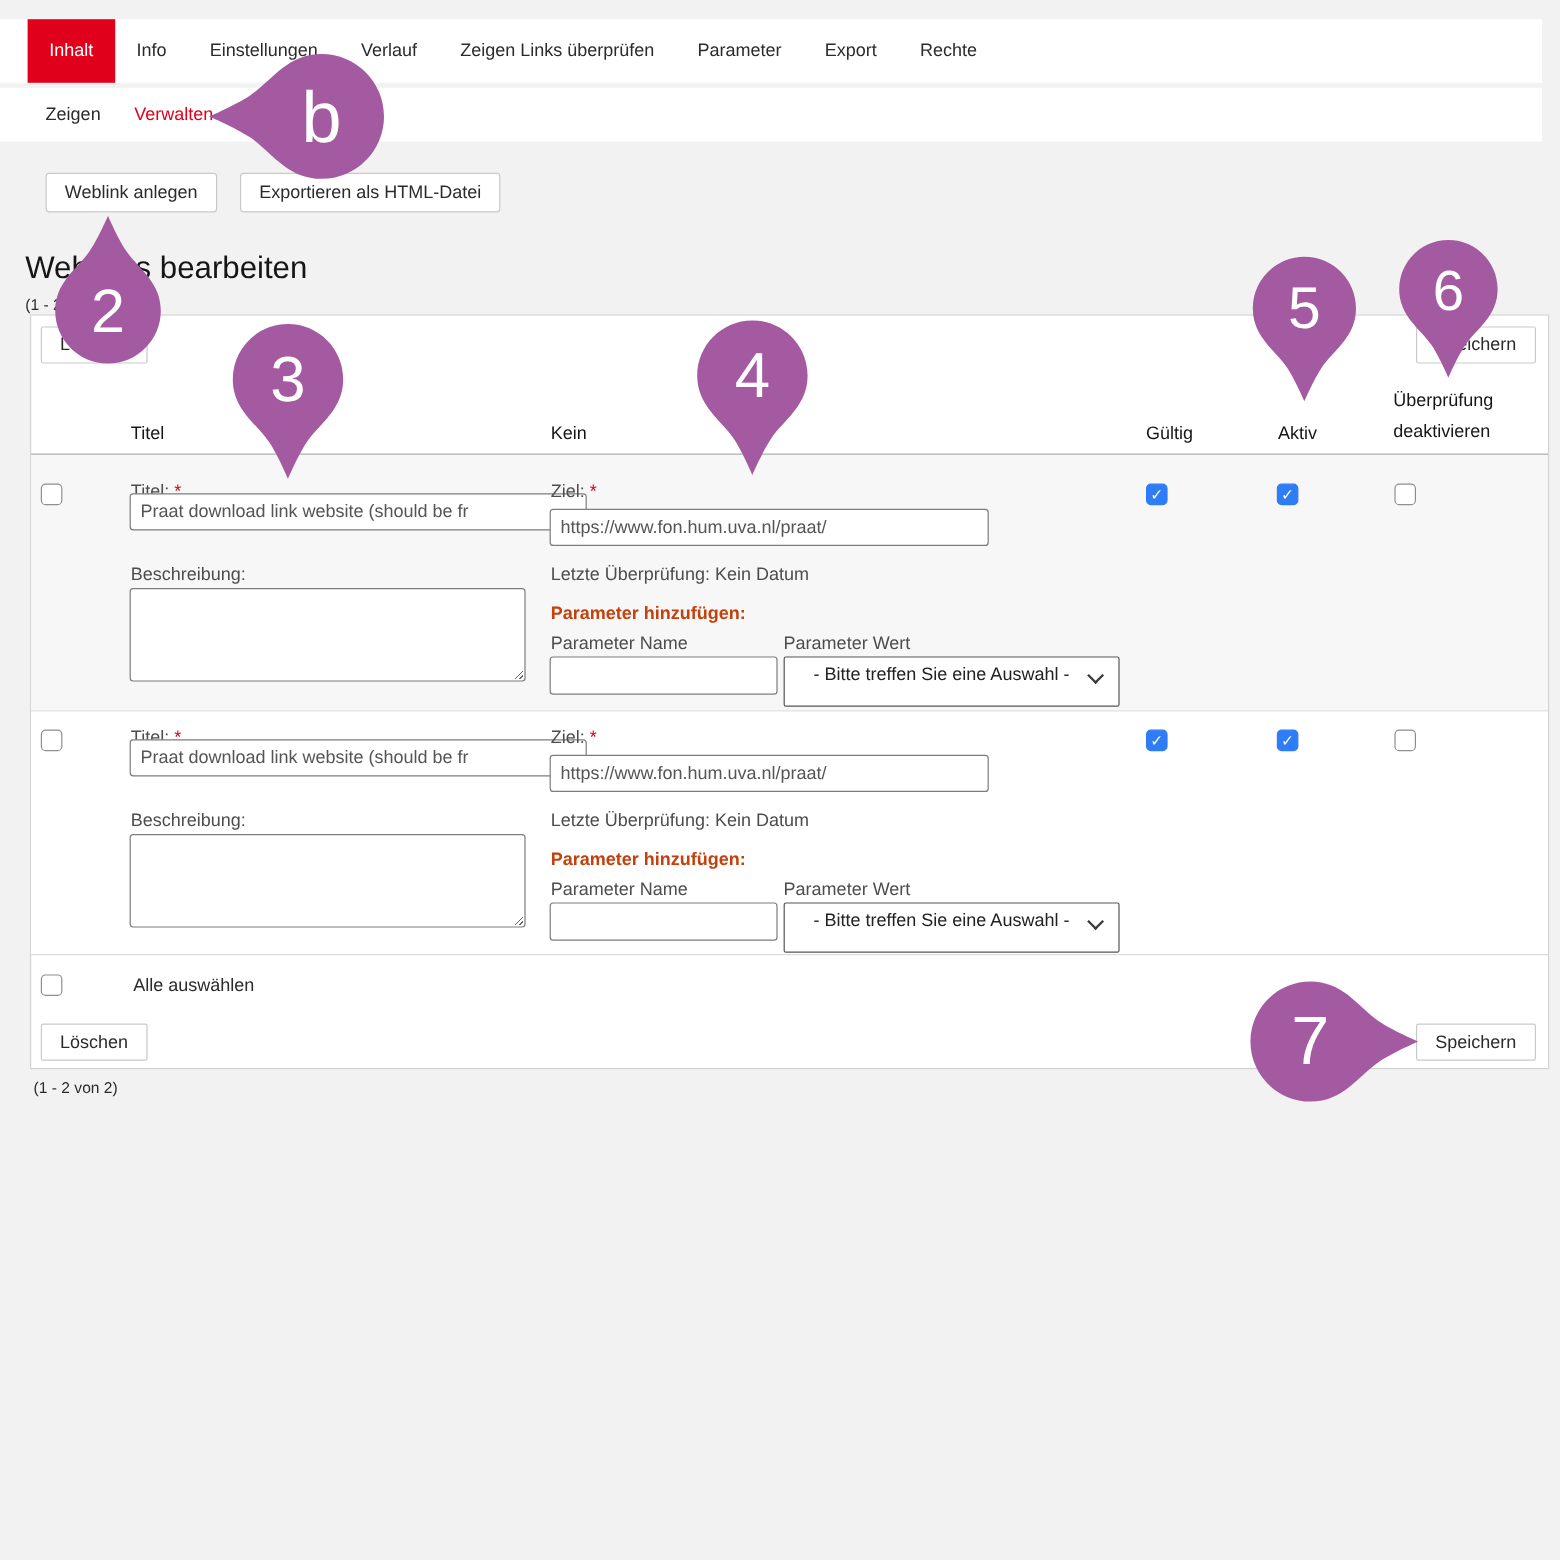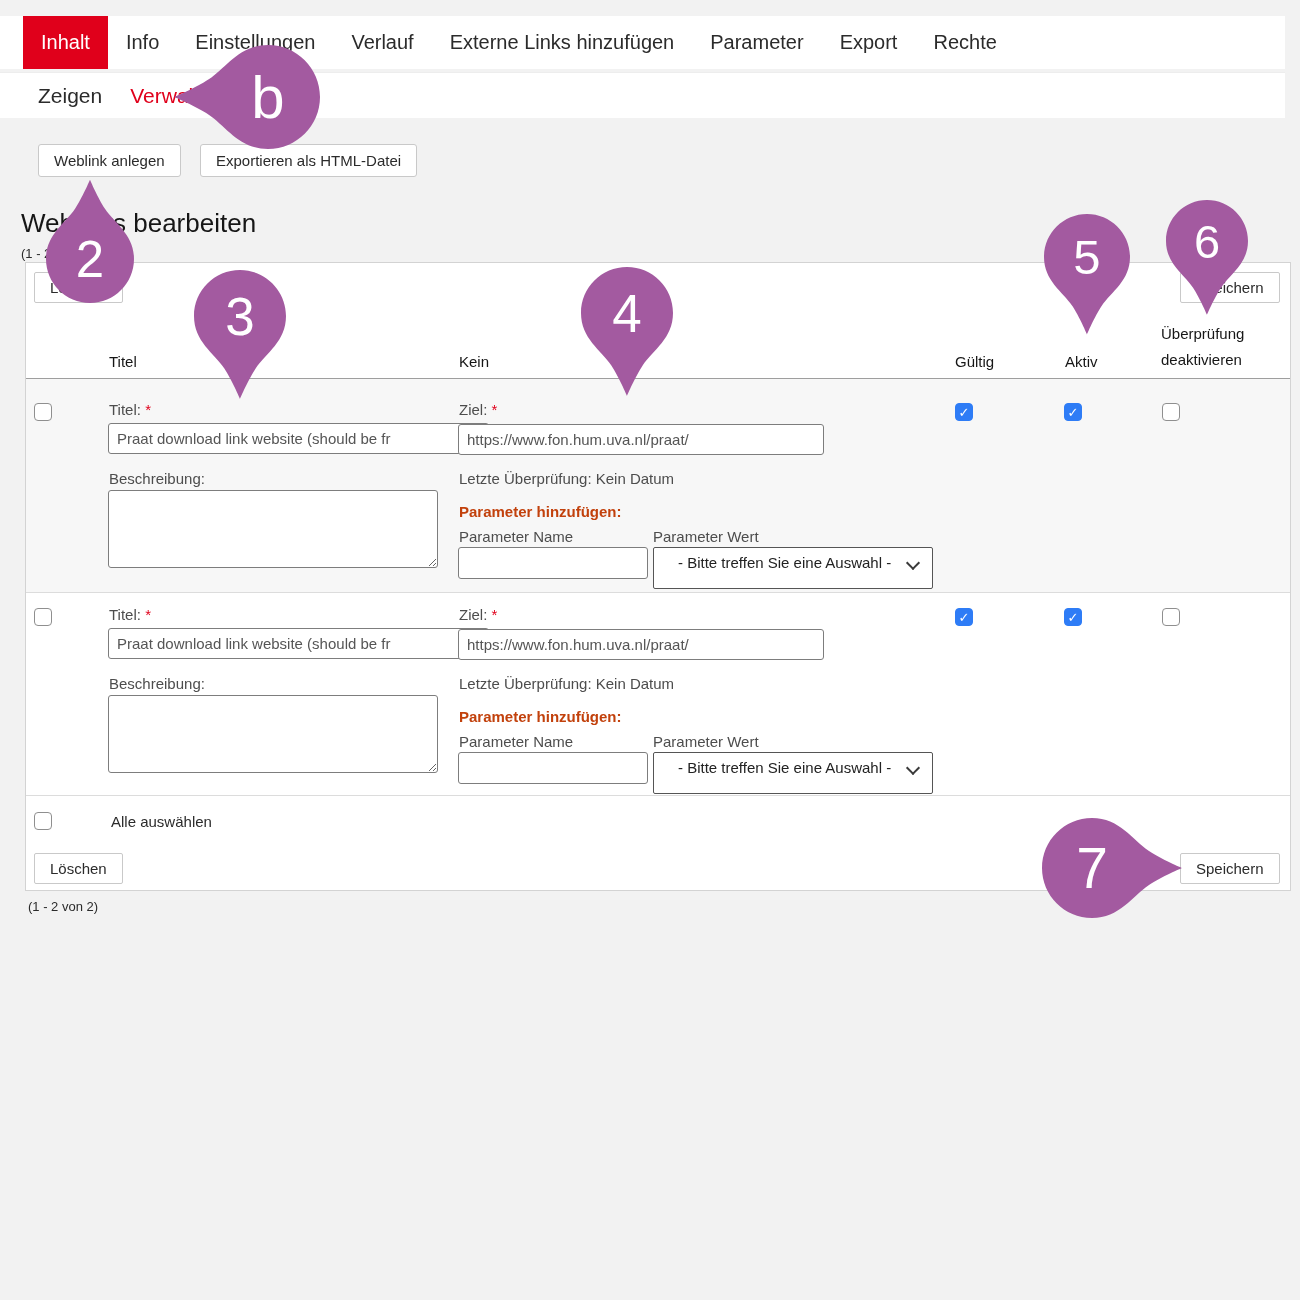--- a/index.html
+++ b/index.html
@@ -2,26 +2,26 @@
 <html><head>
 <meta charset="utf-8">
 <style>
   html,body{margin:0;padding:0;}
   body{font-family:"Liberation Sans","DejaVu Sans",sans-serif;background:#f2f2f2;}
   .canvas{position:relative;width:1300px;height:1300px;background:#f2f2f2;overflow:hidden;}
 
   
   .tabbar{position:absolute;left:0;top:16px;width:1285px;height:53px;background:#fff;
           display:flex;align-items:stretch;padding-left:23px;box-sizing:border-box;}
-  .tab{font-size:20px;color:#2b2b2b;line-height:53px;padding:0 18px;cursor:pointer;white-space:nowrap;}
+  .tab{font-size:15px;color:#2b2b2b;line-height:53px;padding:0 18px;cursor:pointer;white-space:nowrap;}
   .tab.active{background:#e0001b;color:#fff;}
   .subtabbar{position:absolute;left:0;top:72px;width:1285px;height:46px;background:#fff;
              display:flex;align-items:stretch;padding-left:24px;box-sizing:border-box;
              border-top:1px solid #ededed;}
-  .subtab{font-size:21px;color:#2b2b2b;line-height:46px;padding:0 14px;cursor:pointer;}
+  .subtab{font-size:15px;color:#2b2b2b;line-height:46px;padding:0 14px;cursor:pointer;}
   .subtab.active{color:#e0001b;}
 
   
   .btn{background:#fff;border:1px solid #c9c9c9;border-radius:3px;font-family:inherit;
        font-size:15px;color:#2b2b2b;height:33px;line-height:31px;padding:0 15px;cursor:pointer;
        box-sizing:border-box;display:inline-block;text-align:center;}
   .toolbar-btn-1{position:absolute;left:38px;top:144px;}
   .toolbar-btn-2{position:absolute;left:200px;top:144px;}
 
   .page-title{position:absolute;left:21px;top:208px;font-size:26px;font-weight:400;color:#161616;margin:0;}
@@ -58,21 +58,21 @@
   .lbl-title{left:83px;top:0;}
   .lbl-desc{left:83px;top:69px;}
   .lbl-target{left:433px;top:0;}
   .lbl-lastcheck{left:433px;top:69px;}
   .lbl-addparam{left:433px;top:102px;font-weight:700;color:#c2410c;}
   .lbl-pname{left:433px;top:127px;}
   .lbl-pvalue{left:627px;top:127px;}
 
   .tinput{position:absolute;border:1px solid #7d7d7d;border-radius:3px;background:#fff;
           font-family:inherit;font-size:15px;color:#555;padding:0 8px;box-sizing:border-box;}
-  .in-title{left:82px;top:22px;width:381px;height:31px;}
+  .in-title{left:82px;top:10px;width:381px;height:31px;}
   .in-target{left:432px;top:23px;width:366px;height:31px;}
   .in-pname{left:432px;top:146px;width:190px;height:32px;}
   .tarea{position:absolute;left:82px;top:89px;width:330px;height:78px;border:1px solid #7d7d7d;
          border-radius:3px;background:#fff;font-family:inherit;font-size:15px;color:#555;
          box-sizing:border-box;resize:both;}
   .tselect{position:absolute;left:627px;top:146px;width:280px;height:42px;border:1px solid #555;
            border-radius:2px;background:#fff;box-sizing:border-box;cursor:pointer;}
   .tselect .sel-text{position:absolute;left:24px;top:6px;font-size:15px;color:#222;white-space:nowrap;}
   .chev{position:absolute;right:14px;top:10px;width:8px;height:8px;
         border-right:2px solid #3a3a3a;border-bottom:2px solid #3a3a3a;transform:rotate(45deg);}
@@ -97,21 +97,21 @@
 </head>
 <body>
 
 <div class="canvas">
 
   <nav class="tabbar">
     <span class="tab active">Inhalt</span>
     <span class="tab">Info</span>
     <span class="tab">Einstellungen</span>
     <span class="tab">Verlauf</span>
-    <span class="tab">Externe Links hinzufügen</span>
+    <span class="tab">Zeigen Links überprüfen</span>
     <span class="tab">Parameter</span>
     <span class="tab">Export</span>
     <span class="tab">Rechte</span>
   </nav>
 
   <nav class="subtabbar">
     <span class="subtab">Zeigen</span>
     <span class="subtab active">Verwalten</span>
   </nav>
 

